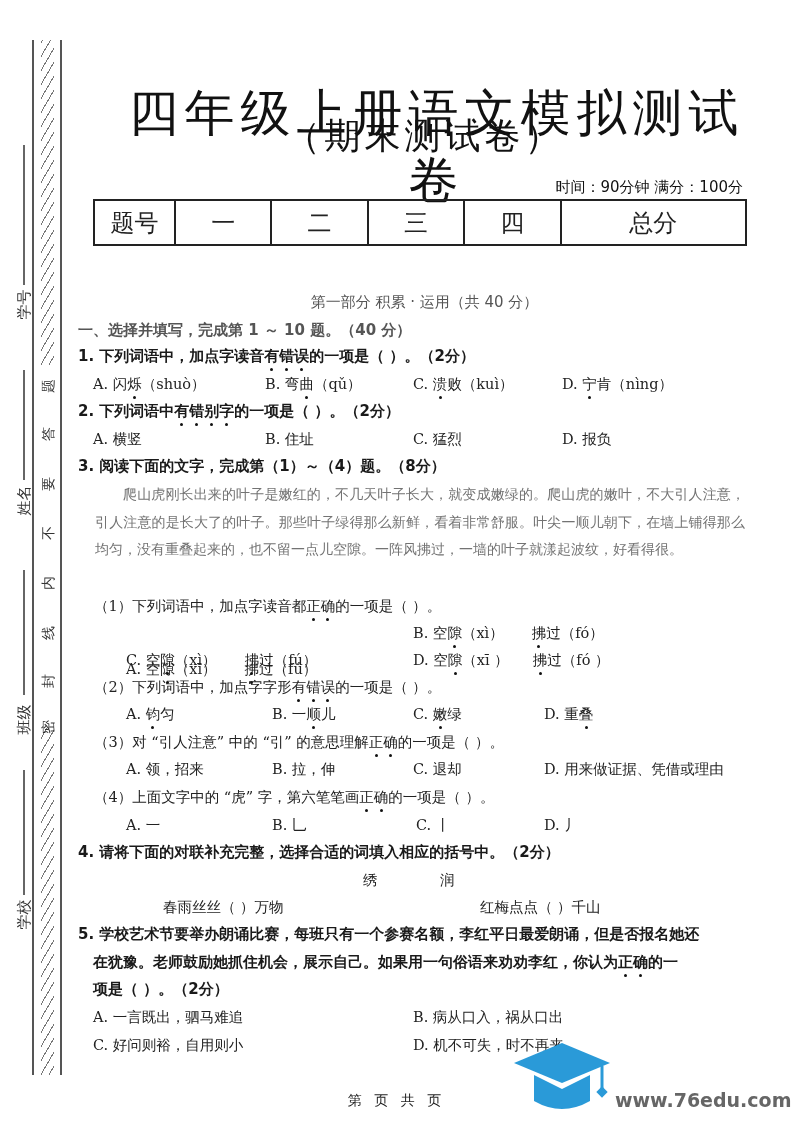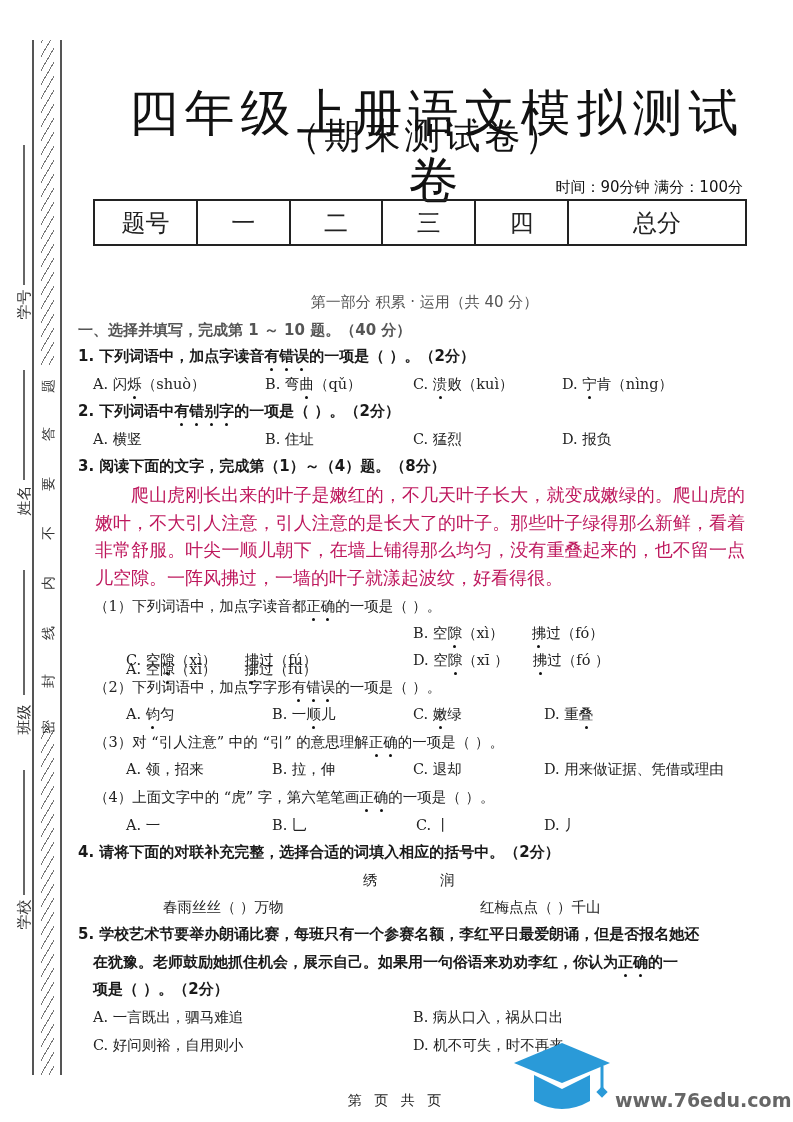--- a/index.html
+++ b/index.html
@@ -25,34 +25,34 @@
   .title { position: absolute; top: 40px; left: 104px; width: 665px; text-align: center;
     font-family: "DejaVu Sans", sans-serif; font-size: 50px; letter-spacing: 6px; font-weight: normal; color: #111; margin-top: 40px; }
   .subtitle { position: absolute; top: 112px; left: 92px; width: 665px; text-align: center;
     font-size: 36px; letter-spacing: 4px; color: #111; }
   .meta { position: absolute; top: 178px; right: 50px; font-size: 15px; color: #111; }
 
   
   .score-table { position: absolute; top: 199px; left: 93px; width: 654px; border-collapse: collapse; }
   .score-table td { border: 2px solid #222; height: 45px; text-align: center; font-family: "DejaVu Serif", serif;
     font-size: 24px; color: #222; }
-  .score-table td.first { width: 103px; }
+  .score-table td.first { width: 81px; }
 
   .part-heading { position: absolute; top: 293px; left: 92px; width: 665px; text-align: center;
     font-size: 15px; font-weight: normal; color: #555; }
   .section-heading { position: absolute; top: 321px; left: 78px; font-size: 15px; font-weight: bold; color: #555; }
 
   
   .q { position: absolute; left: 78px; font-size: 15px; font-weight: bold; color: #1a1a1a; white-space: nowrap; }
   .opt { position: absolute; font-family: "DejaVu Serif", serif; font-size: 14.5px; color: #222; white-space: nowrap; }
   .dot { position: relative; display: inline-block; }
   .dot::after { content: ""; position: absolute; left: 50%; bottom: -5px; width: 3px; height: 3px;
     margin-left: -1.5px; background: #111; border-radius: 50%; }
-  .passage { position: absolute; left: 95px; width: 650px; font-family: "DejaVu Serif", serif; font-size: 18px;
-    line-height: 27.5px; color: #be185d; text-align: justify; }
+  .passage { position: absolute; left: 95px; width: 650px; font-family: "DejaVu Serif", serif; font-size: 14px;
+    line-height: 27.5px; color: #737373; text-align: justify; }
   .passage p { text-indent: 2em; }
   .subq { position: absolute; left: 94px; font-family: "DejaVu Serif", serif; font-size: 14.5px; color: #222; white-space: nowrap; }
 
   .footer { position: absolute; top: 1092px; left: 0; width: 793px; text-align: center;
     font-family: "DejaVu Serif", serif; font-size: 14px; color: #222; letter-spacing: 4px; }
 
   
   .wm { position: absolute; left: 512px; top: 1035px; width: 281px; height: 80px; }
   .wm-text { position: absolute; left: 103px; top: 2px; font-size: 40px; font-weight: bold; color: #f0507f; letter-spacing: 2px; }
   .wm-url { position: absolute; left: 103px; top: 54px; font-size: 19px; font-weight: bold; color: #666; }

